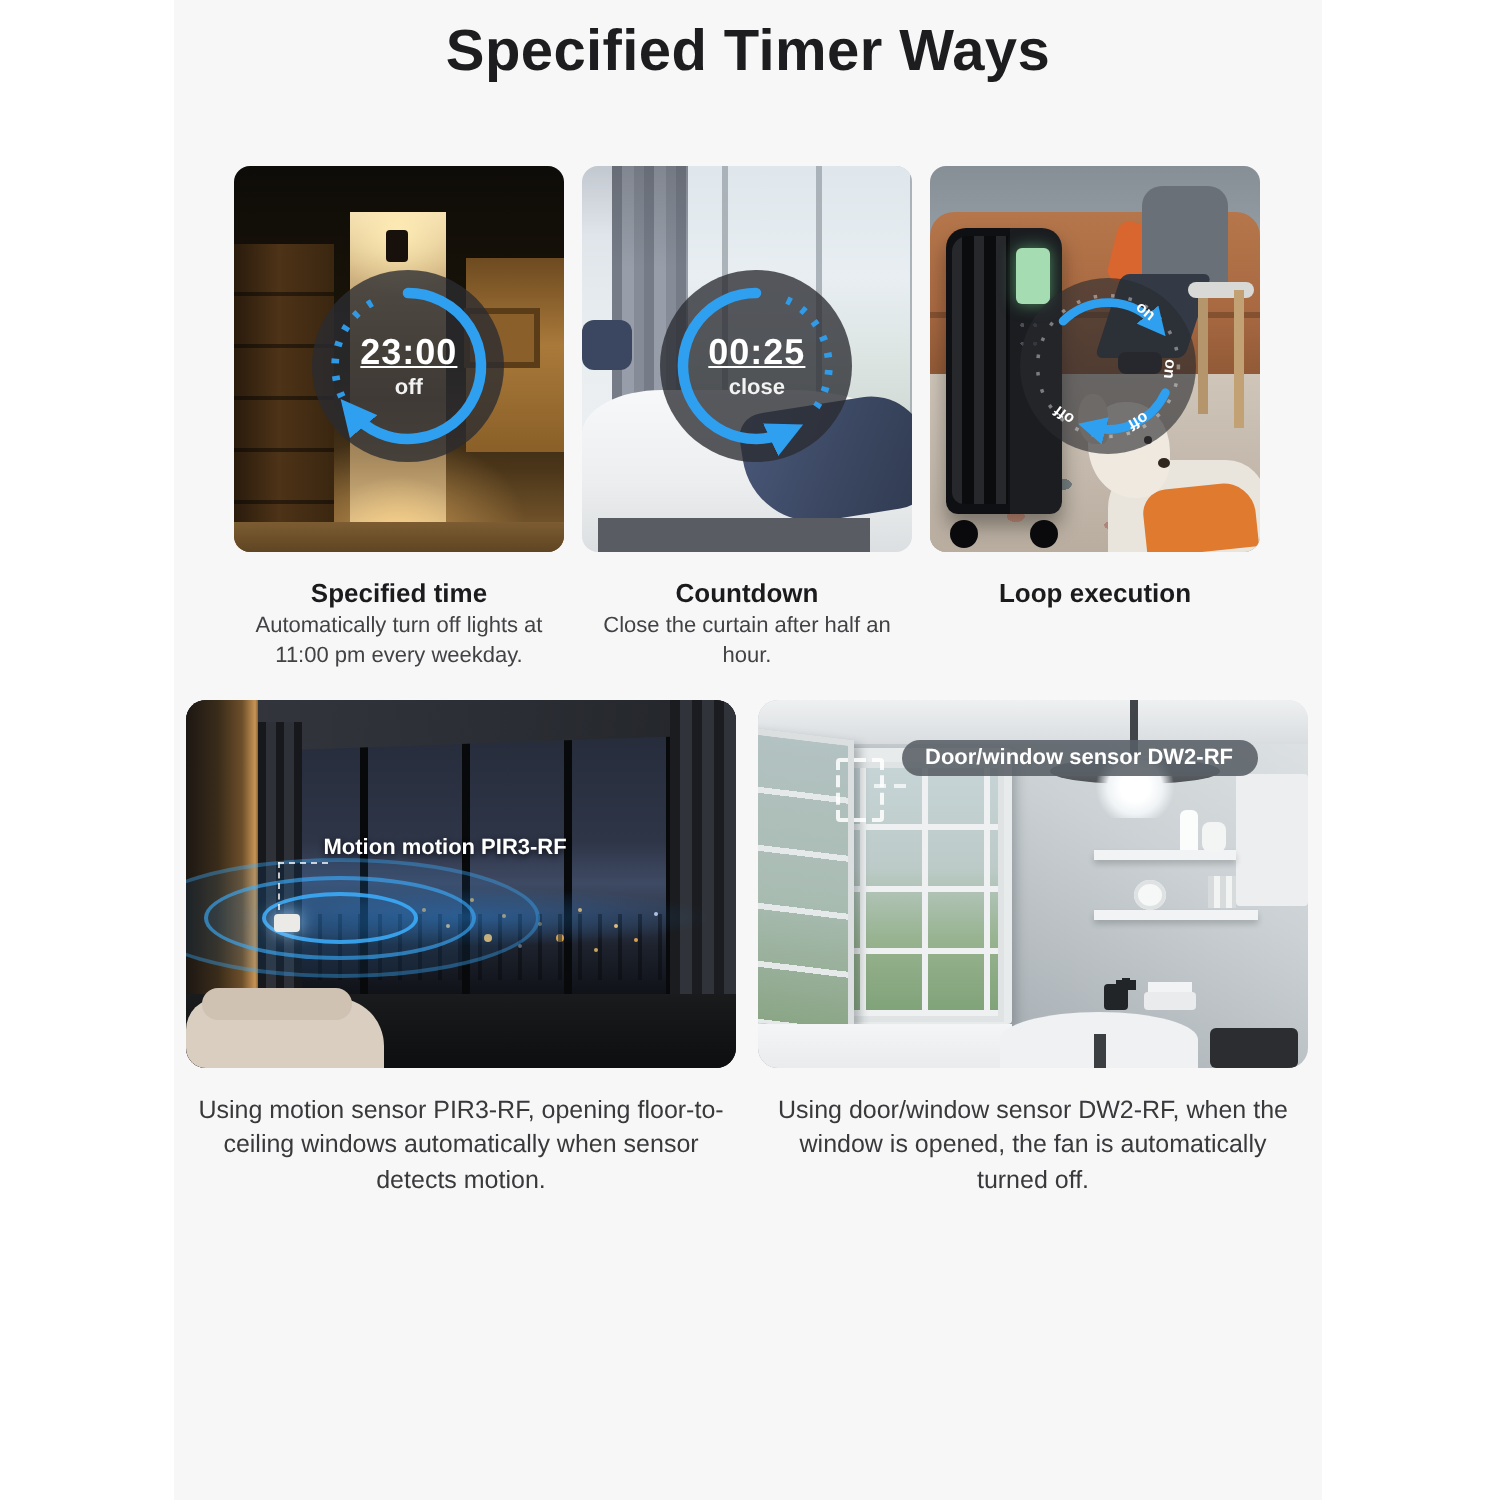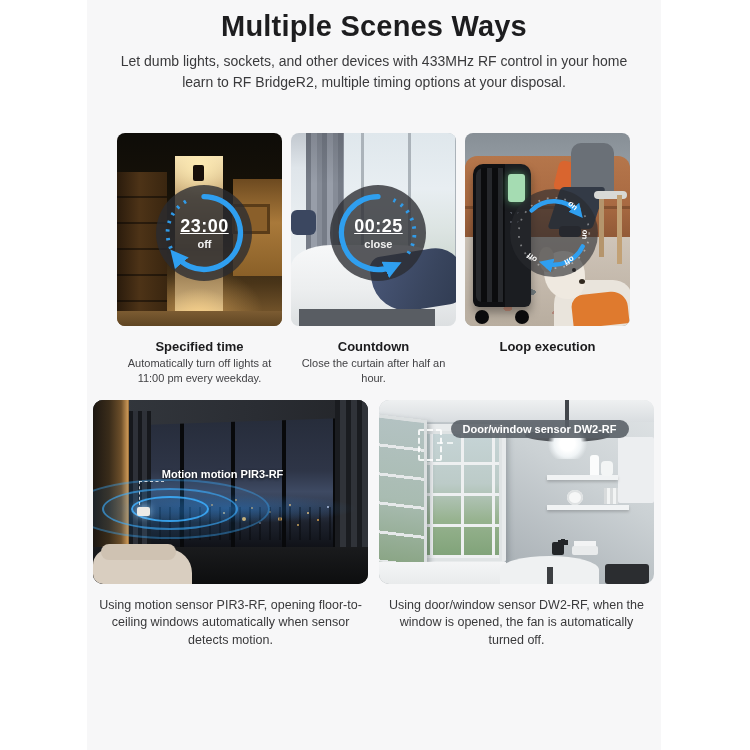--- a/index.html
+++ b/index.html
@@ -237,22 +237,21 @@
   
   .sensor-captions{display:flex;gap:11px;margin-top:13px;padding:0 6px;}
   .sensor-caption{width:275px;text-align:center;font-size:12.5px;line-height:1.38;color:#39393b;}
   .sensor-caption p{margin:0 auto;max-width:268px;}
 </style>
 </head>
 <body style="background: rgb(255, 255, 255);">
 
 <div class="column" style="background: rgb(247, 247, 248);">
 
-  <h1 class="h1">Multiple Scenes Ways</h1>
-  <p class="subtitle">Let dumb lights, sockets, and other devices with 433MHz RF control in your home learn to RF BridgeR2, multiple timing options at your disposal.</p>
+  <h1 class="h1">Specified Timer Ways</h1>
 
   <div class="cards-row">
 
     <div class="timer-card scene-night">
       <div class="c1-door"></div>
       <div class="c1-interior"></div>
       <div class="c1-frame"></div>
       <div class="c1-pillar"></div>
       <div class="c1-lamp"></div>
       <div class="c1-ground"></div>

